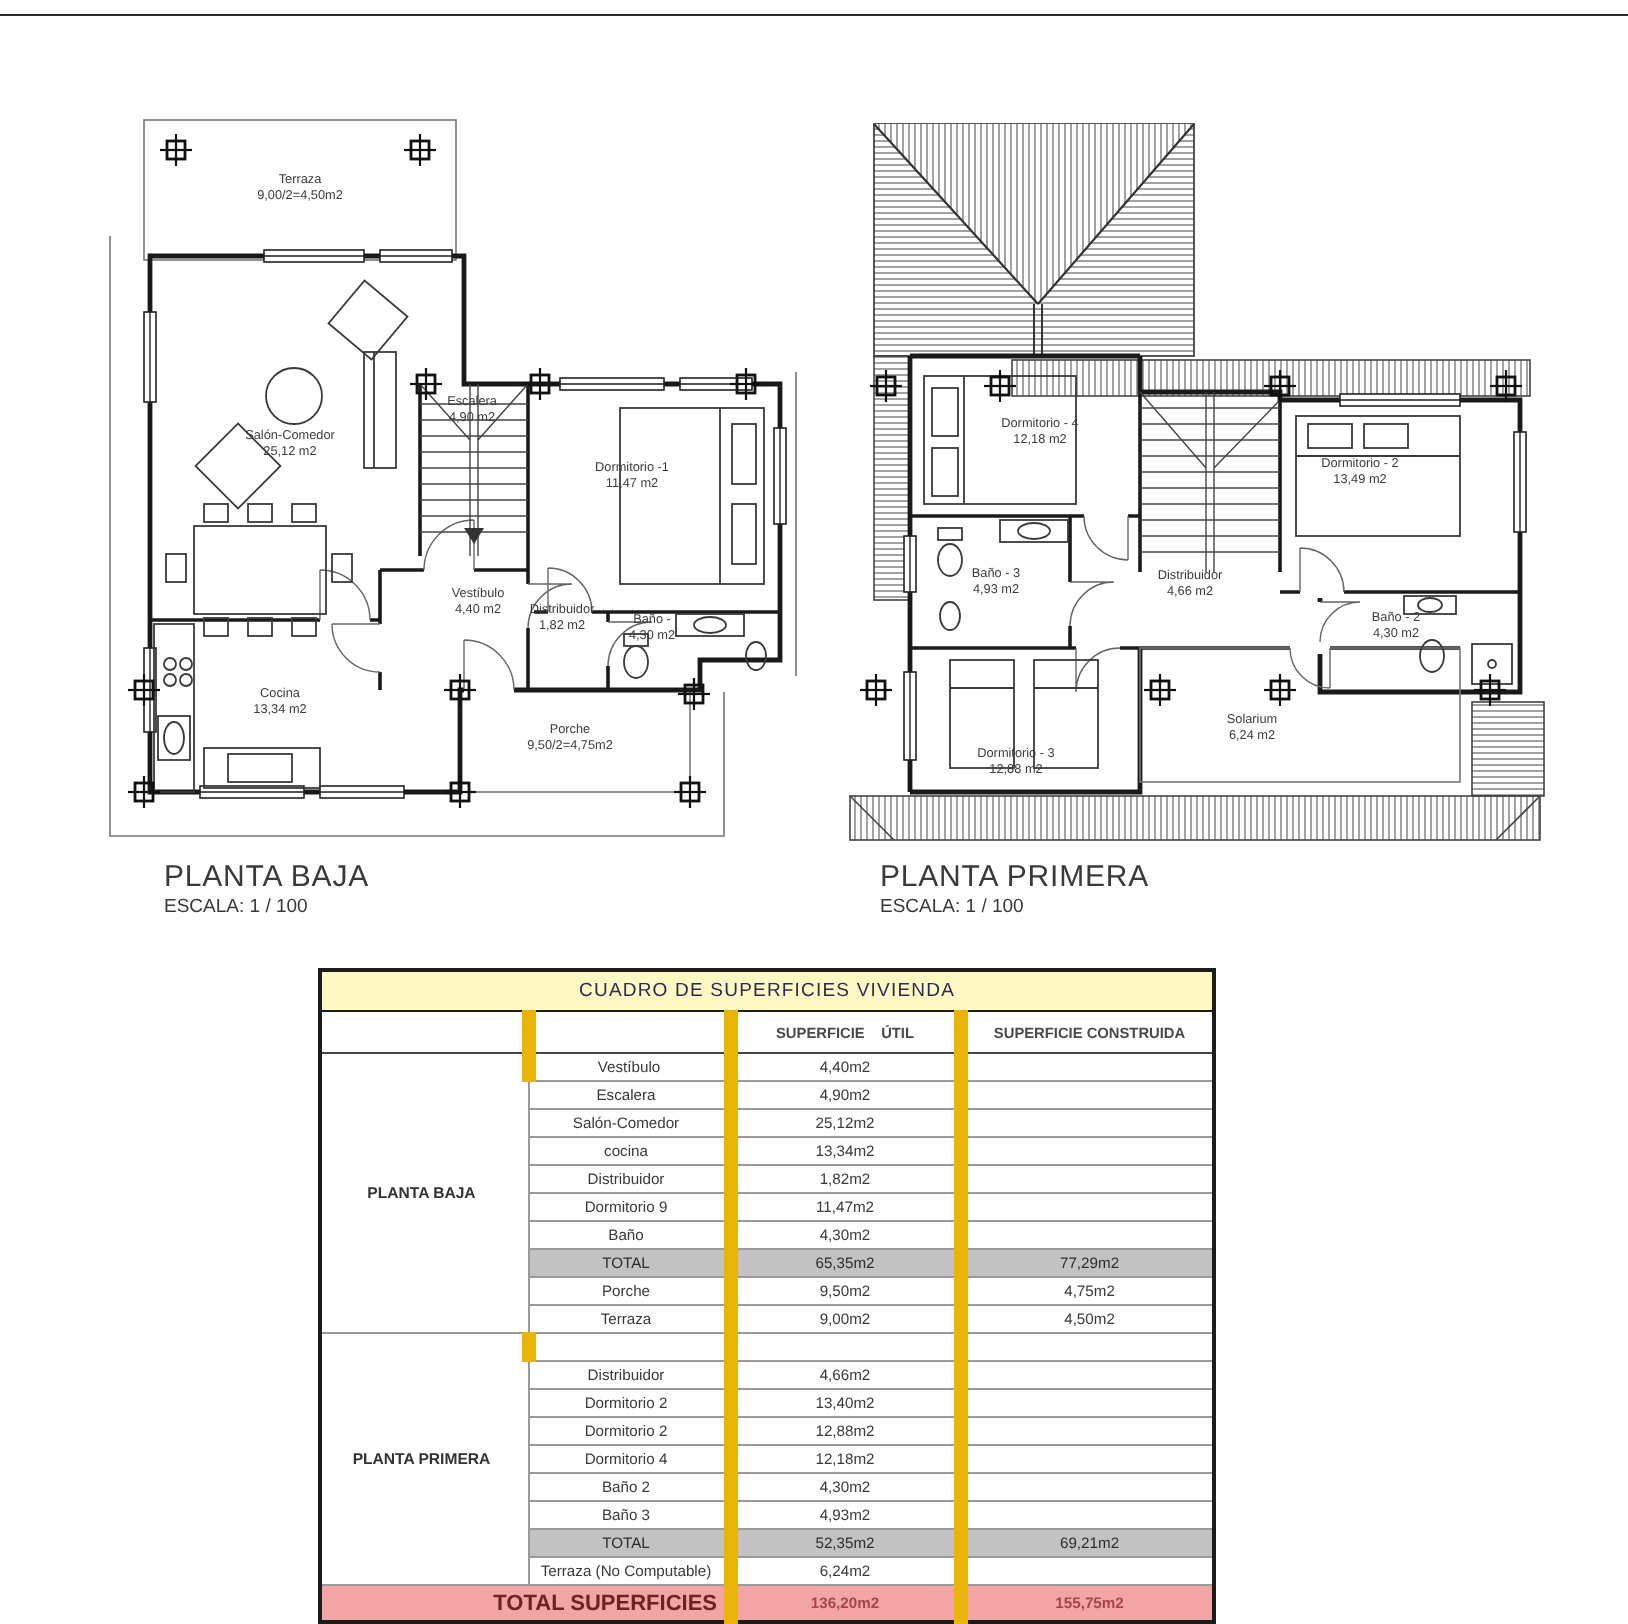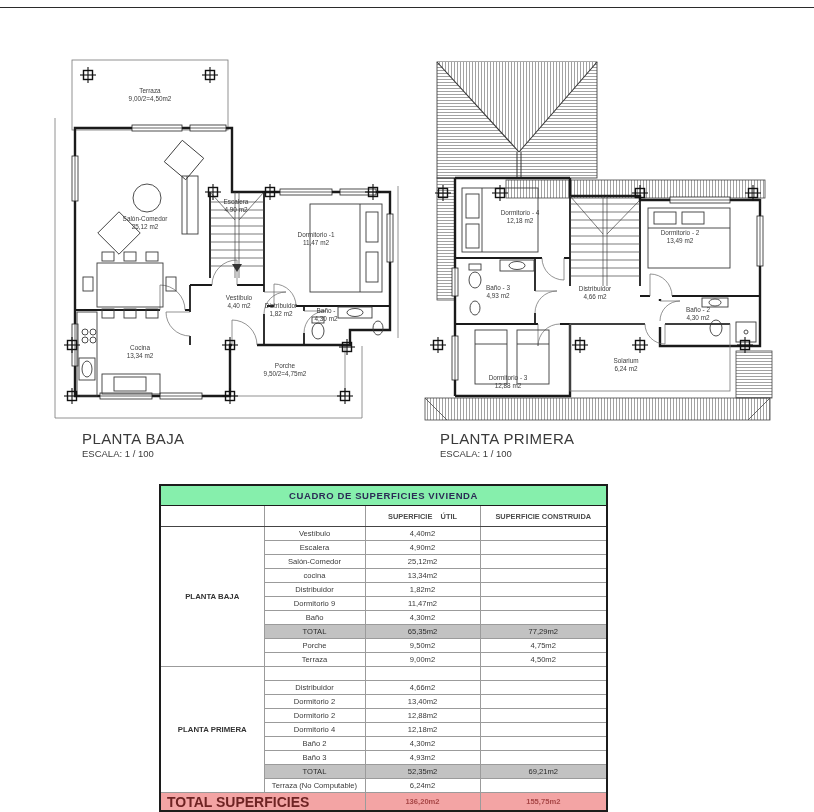--- a/index.html
+++ b/index.html
@@ -13,31 +13,31 @@
           font-size:6.4px;line-height:1.3;color:#3c3c3c;white-space:nowrap;}
   .rlabel span{display:block;}
   .plan-title{position:absolute;font-size:15px;color:#3a3a3a;letter-spacing:.4px;}
   .plan-scale{position:absolute;font-size:9.5px;color:#3a3a3a;}
 
   .table-wrap{position:absolute;left:159px;top:484px;width:447px;}
   table.surfaces{border-collapse:collapse;width:447px;border:2px solid #1c1c1c;
                  font-size:7.6px;color:#3a3a3a;table-layout:fixed;}
   table.surfaces td{border:0.8px solid #9b9b9b;height:13px;padding:0 3px;
                     text-align:center;overflow:hidden;}
-  table.surfaces td+td{border-left:1px solid #eab308;}
-  tr.row-title td{background:#86efac;border-bottom:1.6px solid #1c1c1c;
-                  font-weight:bold;font-size:9.5px;letter-spacing:.6px;color:#2b2b55;height:19px;}
+  table.surfaces td+td{border-left:7px solid #eab308;}
+  tr.row-title td{background:#fef9c3;border-bottom:1.6px solid #1c1c1c;
+                  font-weight:normal;font-size:9.5px;letter-spacing:.6px;color:#2b2b55;height:19px;}
   tr.row-head td{height:20px;font-weight:bold;color:#4a4a4a;font-size:7.4px;
                  border-bottom:1.2px solid #444;white-space:pre;}
   td.c-group{font-weight:bold;text-align:left;padding-left:6px;color:#333;font-size:7.8px;}
   td.c-name{text-align:left;padding-left:5px;}
   tr.section-start td{border-top:1.7px solid #1c1c1c;}
   tr.row-total td{background:#c2c2c2;font-weight:normal;color:#2c2c2c;}
   tr.row-grand td{background:#f3a4a4;font-weight:bold;height:17px;border-top:1.7px solid #1c1c1c;}
-  tr.row-grand td.g-label{color:#6e2323;text-align:left;padding-left:6px;font-size:14px;}
+  tr.row-grand td.g-label{color:#6e2323;text-align:right;padding-left:6px;font-size:11px;}
   tr.row-grand td.g-val{color:#a84747;}
 
   svg .wall{stroke:#1a1a1a;stroke-width:2.4;fill:none;}
   svg .iwall{stroke:#1a1a1a;stroke-width:1.8;fill:none;}
   svg .thin{stroke:#777;stroke-width:0.8;fill:none;}
   svg .furn{stroke:#3a3a3a;stroke-width:0.9;fill:none;}
   svg .door{stroke:#666;stroke-width:0.7;fill:none;}
   svg .gap{fill:#ffffff;stroke:none;}
   svg .tread{stroke:#444;stroke-width:0.7;}
   svg .win{fill:#fff;stroke:#222;stroke-width:0.8;}

